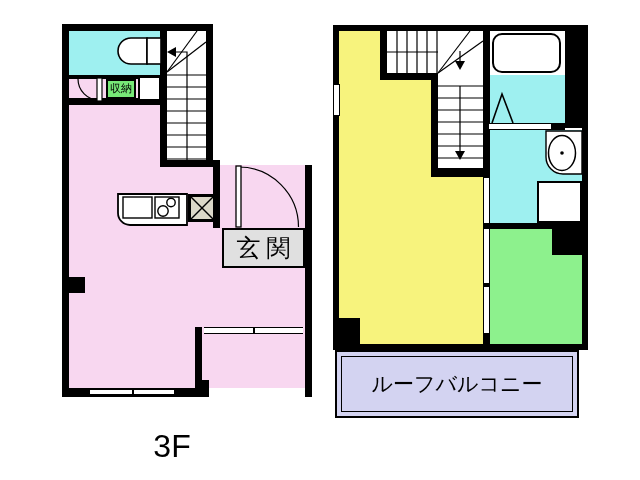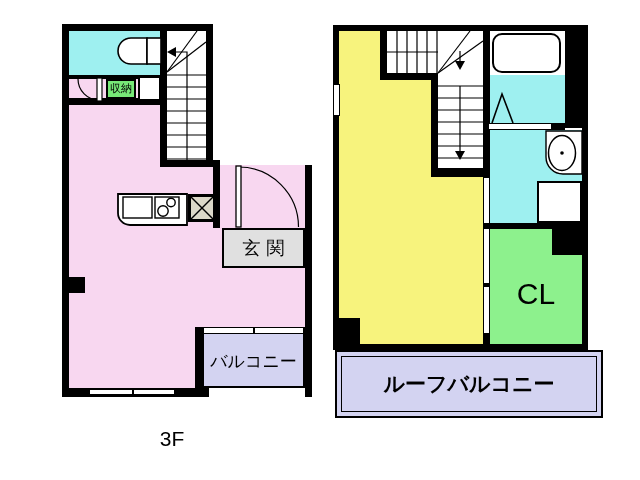--- a/index.html
+++ b/index.html
@@ -98,37 +98,34 @@
     <path d="M6.5 4 A60 60 0 0 1 66.5 64" fill="none" stroke="#000" stroke-width="1.2"></path>
     <rect x="4" y="3" width="5" height="61" fill="#fff" stroke="#000" stroke-width="1.3"></rect>
   </svg>
 
   <div class="abs white" style="left:138px;top:76px;width:23px;height:25px;border:2px solid #000;"></div>
   <div class="abs sgreen" style="left:106px;top:79px;width:30px;height:20px;border:2px solid #000;display:flex;align-items:center;justify-content:center;">
     <span class="label" style="position:static;font-size:11px;">収納</span>
   </div>
 
   <div class="abs gray" style="left:222px;top:228px;width:83px;height:40px;border:2px solid #000;display:flex;align-items:center;justify-content:center;">
-    <span class="label" style="position:static;font-size:18px;letter-spacing:6px;text-indent:6px;">玄関</span>
-  </div>
-
-  <div class="abs lav" style="left:202px;top:327px;width:103px;height:61px;border:2px solid #000;display:flex;align-items:center;justify-content:center;padding-top:8px;">
-    <span class="label" style="position:static;font-size:17px;">バルコニー</span>
-  </div>
+    <span class="label" style="position:static;font-size:24px;letter-spacing:6px;text-indent:6px;">玄関</span>
+  </div>
+
   <div class="win" style="left:204px;top:327px;width:99px;height:7px;">
       <span class="div" style="left:49px;"></span>
     </div>
   <div class="win" style="left:90px;top:389px;width:84px;height:6px;">
       <span class="div" style="left:42px;"></span>
     </div>
 
   <div class="label" style="left:80px;top:232px;width:135px;font-size:36px;line-height:1.3;">
   </div>
 
-  <div class="label" style="left:130px;top:426px;width:84px;font-size:21px;">3F</div>
+  <div class="label" style="left:130px;top:426px;width:84px;font-size:32px;">3F</div>
 
   <div class="room yellow" style="left:339px;top:31px;width:144px;height:313px;"></div>
   <div class="room white" style="left:387px;top:31px;width:96px;height:42px;"></div>
   <div class="room white" style="left:438px;top:73px;width:45px;height:95px;"></div>
   <div class="room white" style="left:490px;top:31px;width:75px;height:44px;"></div>
   <div class="room cyan" style="left:490px;top:75px;width:75px;height:49px;"></div>
   <div class="room cyan" style="left:490px;top:130px;width:92px;height:93px;"></div>
   <div class="room green" style="left:490px;top:229px;width:92px;height:115px;"></div>
 
   <div class="wall" style="left:333px;top:25px;width:255px;height:6px;"></div>
@@ -186,22 +183,21 @@
       <line x1="73" y1="20" x2="73" y2="31"></line>
       <line x1="73" y1="55" x2="73" y2="121"></line>
     </g>
     <polygon points="68,30 78,30 73,39" fill="#000"></polygon>
     <polygon points="68,120 78,120 73,129" fill="#000"></polygon>
   </svg>
 
   <div class="vwin" style="left:333px;top:84px;width:7px;height:32px;"></div>
 
 
-  <div class="label" style="left:490px;top:275px;width:92px;font-size:30px;">CL</div>
-
-  <div class="abs lav" style="left:335px;top:350px;width:268px;height:68px;border:2px solid #000;font-weight:bold;">
+
+  <div class="abs lav" style="left:335px;top:350px;width:244px;height:68px;border:2px solid #000;">
     <div class="abs" style="left:4px;top:4px;right:4px;bottom:4px;border:1px solid #000;display:flex;align-items:center;justify-content:center;">
       <span class="label" style="position:static;font-size:21px;">ルーフバルコニー</span>
     </div>
   </div>
 
 
 </div>
 
 </body></html>

